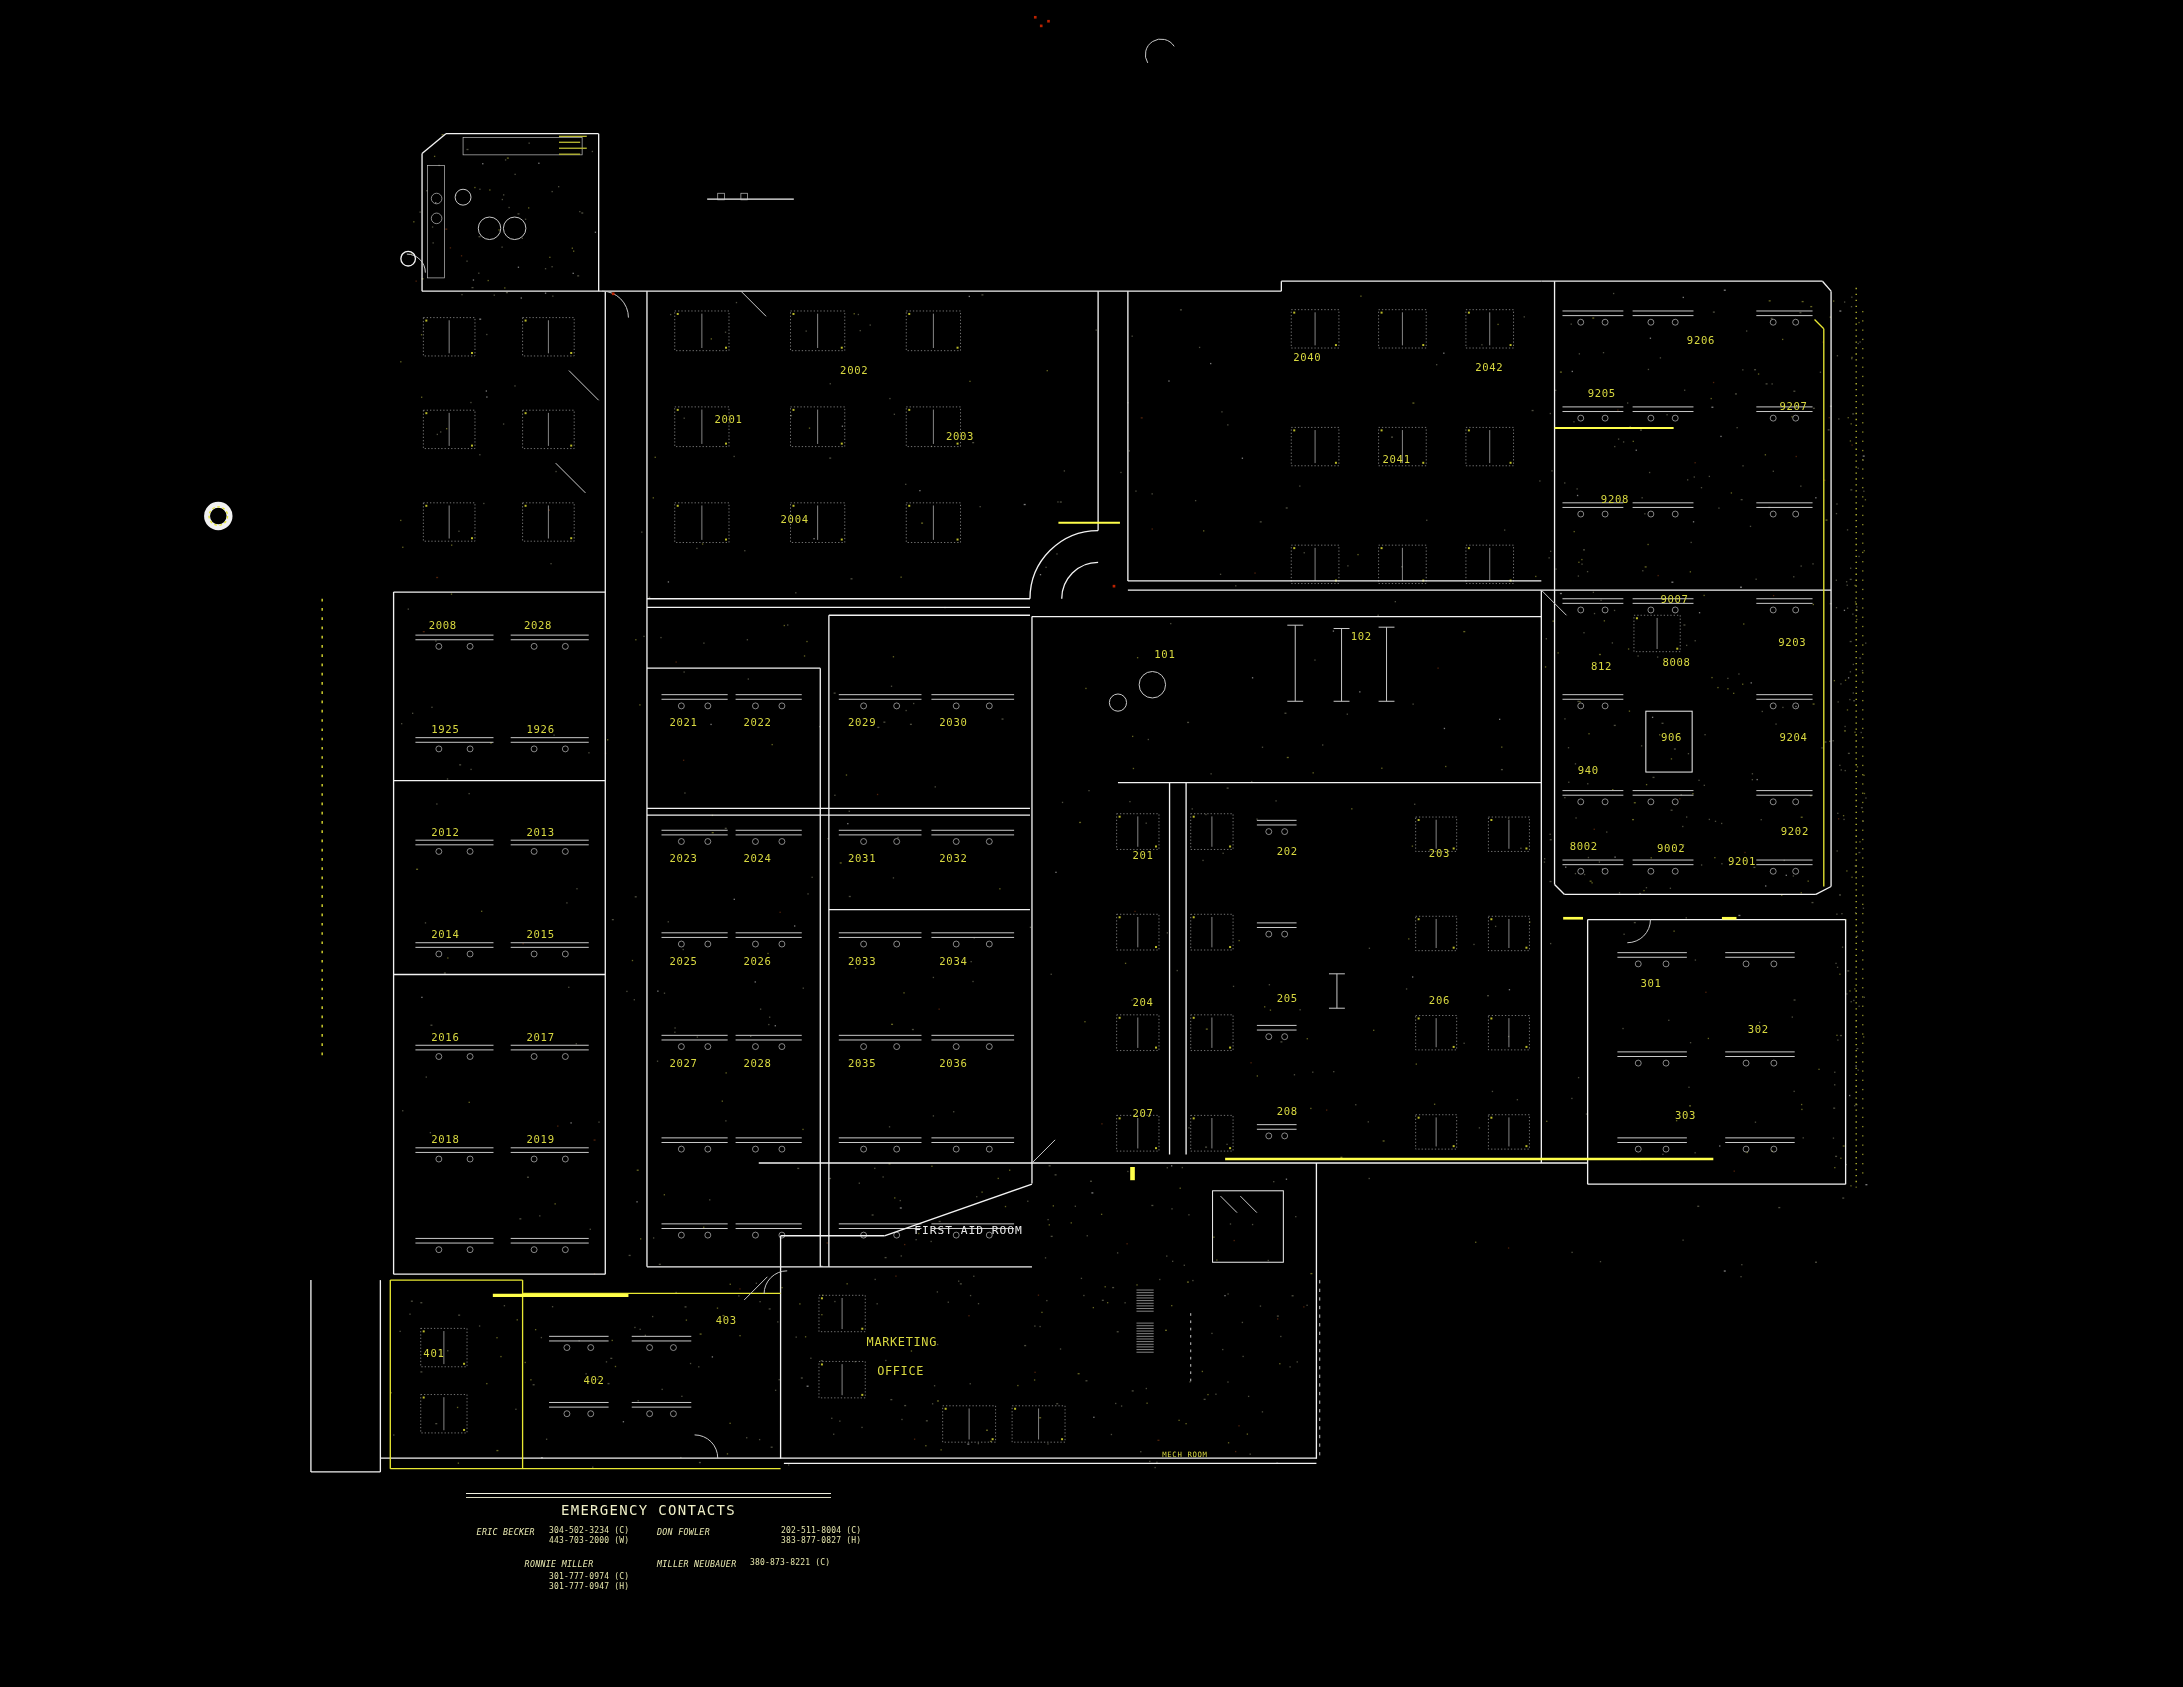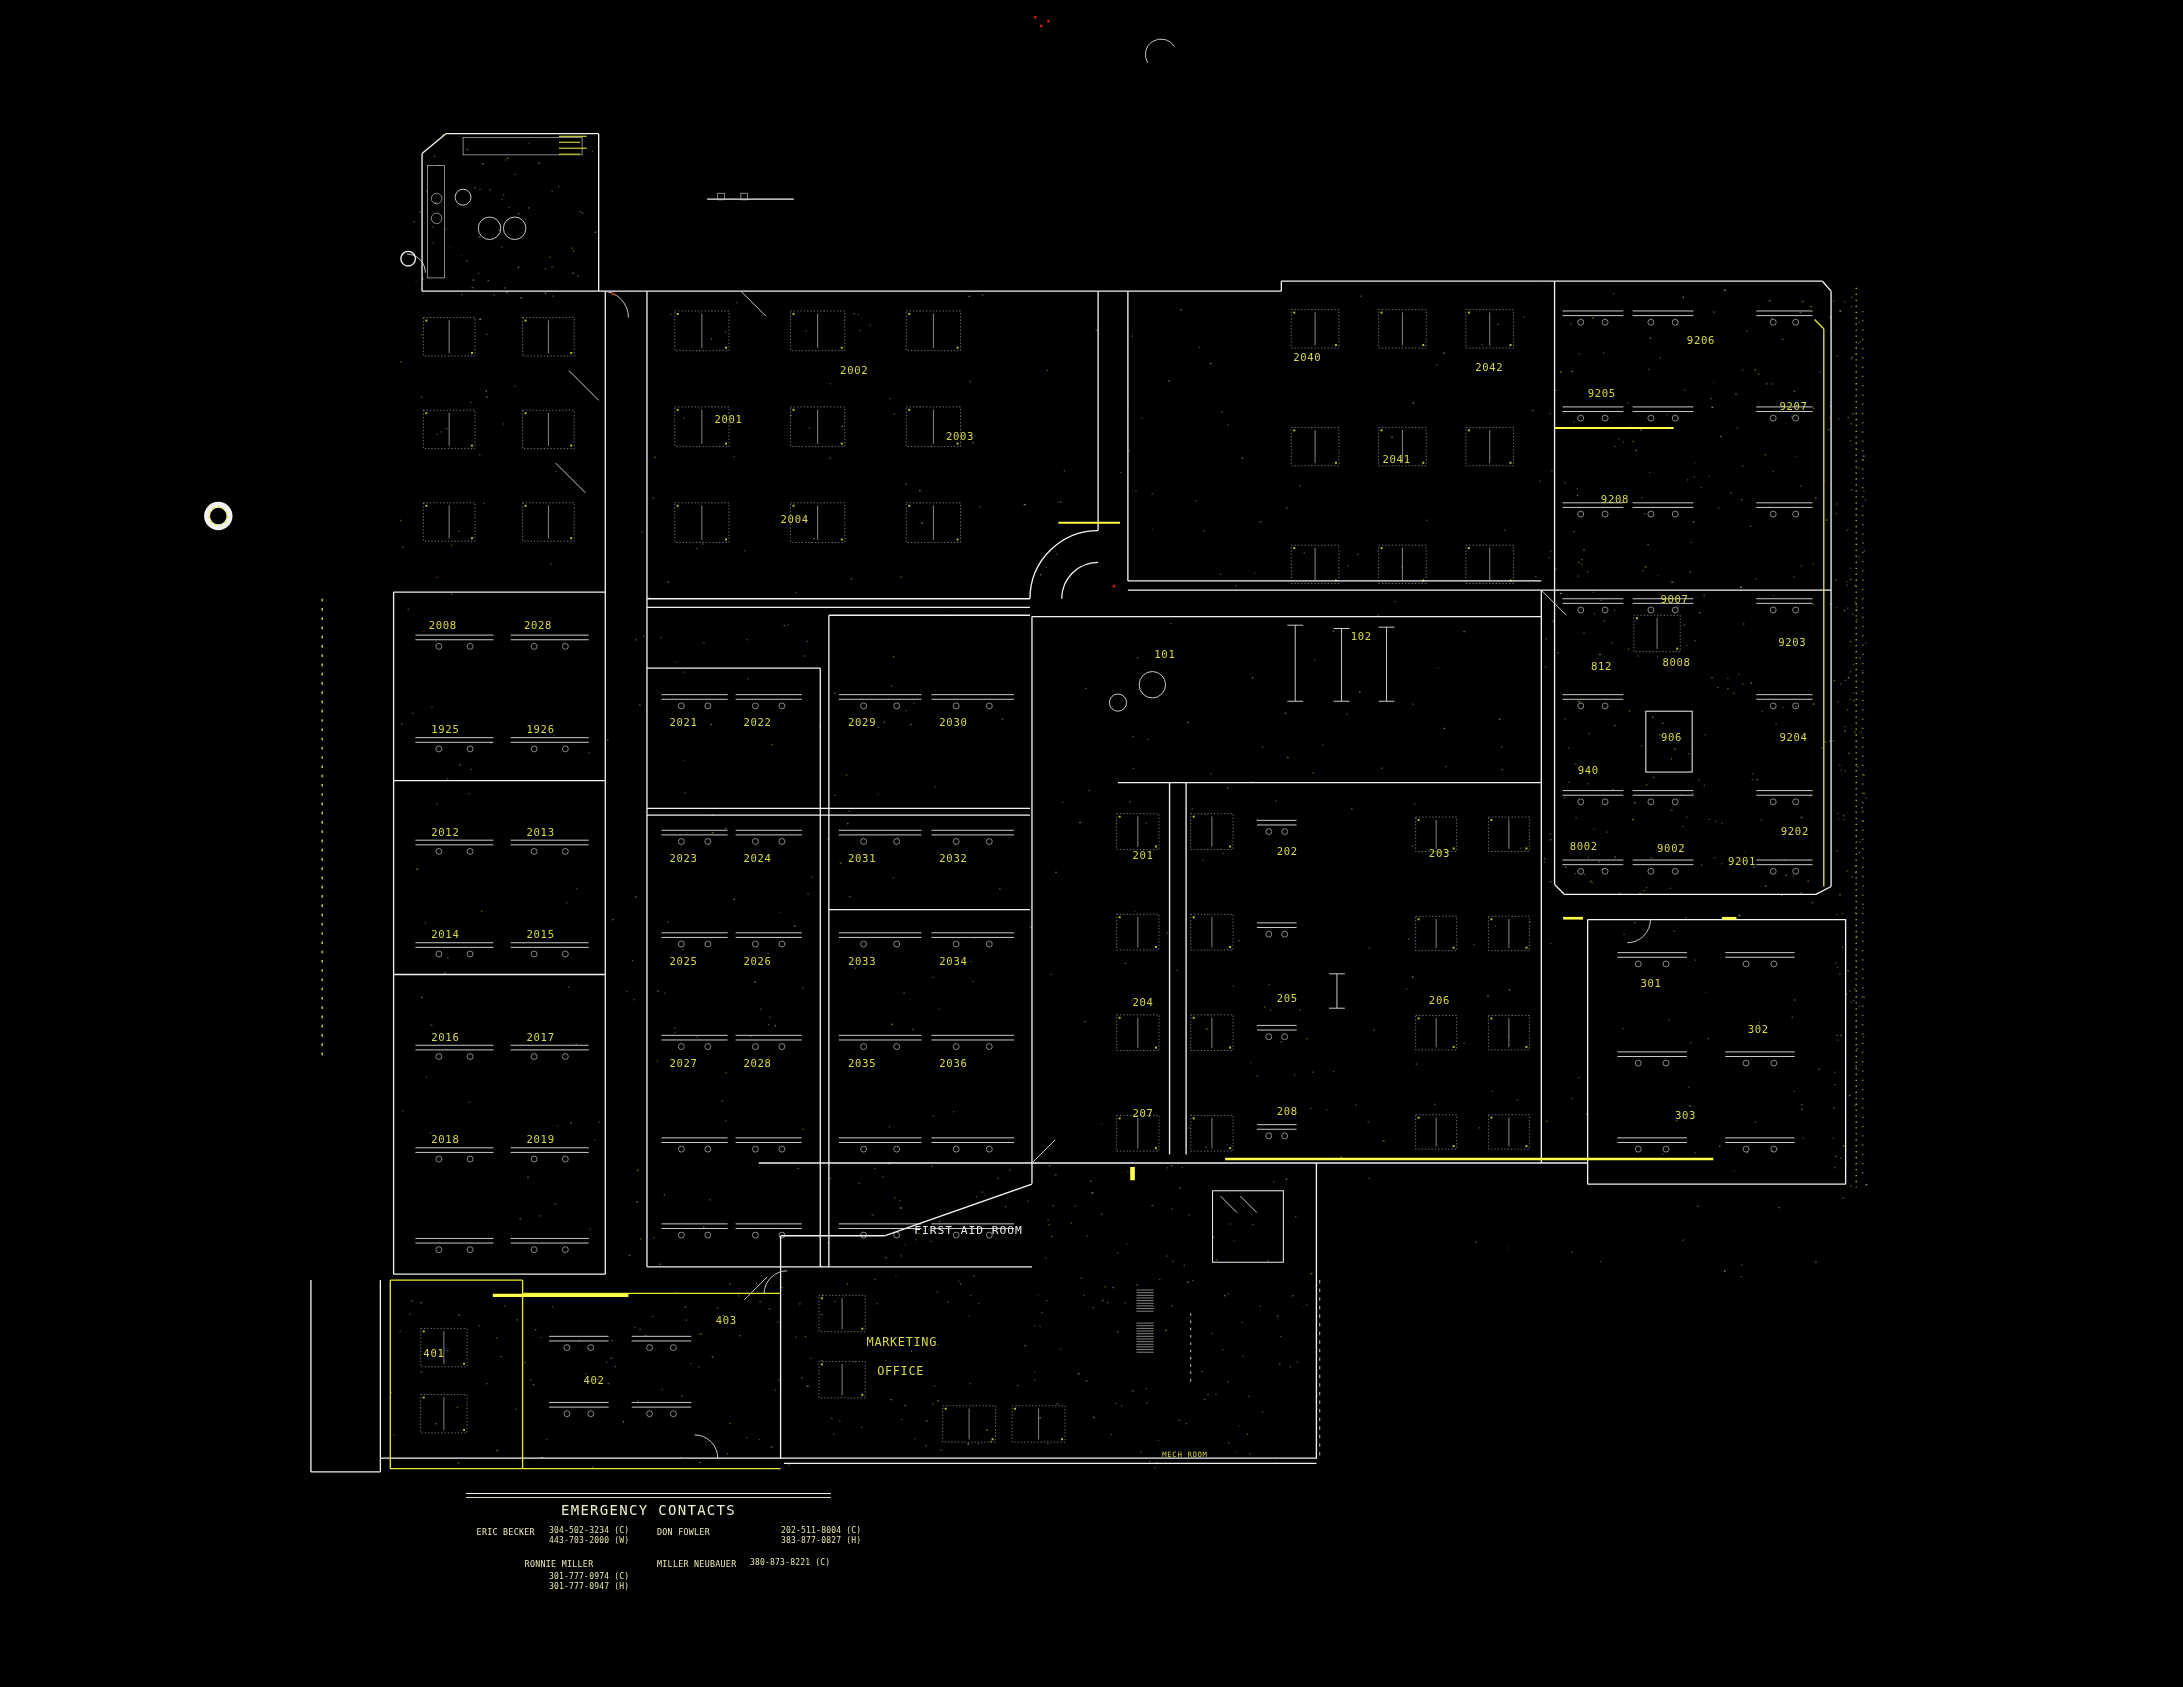--- a/index.html
+++ b/index.html
@@ -6,21 +6,21 @@
   body{width:2183px;height:1687px;position:relative;overflow:hidden;
        font-family:"DejaVu Sans Mono","Liberation Mono",monospace;}
   #plan-wrap{position:absolute;left:0;top:0;width:2183px;height:1687px;}
   svg{display:block;}
   
   #legend{position:absolute;left:466px;top:1493px;width:365px;height:106px;color:#eaeab2;}
   #legend .rule{position:absolute;left:0;width:365px;border-top:1.3px solid #f0f0e0;}
   #legend .rule2{position:absolute;left:0;width:365px;border-top:0.7px solid #d9d9c0;}
   #legend .title{position:absolute;left:0;top:9.3px;width:365px;text-align:center;
                  font-size:14px;letter-spacing:1.3px;color:#f0f0c8;}
-  .contact-name{position:absolute;font-size:8.3px;letter-spacing:0.3px;white-space:nowrap;}
+  .contact-name{position:absolute;font-size:8.3px;letter-spacing:0.3px;white-space:nowrap;font-style:italic;}
   .contact-phones{position:absolute;font-size:8px;letter-spacing:0.2px;white-space:nowrap;line-height:10px;color:#e4e4aa;}
 </style>
 </head>
 <body>
 
 <div id="plan-wrap">
   <svg id="plan-svg" width="2183" height="1687" viewBox="0 0 3300 2550" xmlns="http://www.w3.org/2000/svg">
     <g id="layer-noise">
         <rect x="1935.6" y="1573.9" width="3" height="2" fill="#6e6e5a" opacity="0.7"></rect>
         <rect x="1053.2" y="1566.7" width="2" height="2" fill="#6e6e5a" opacity="0.7"></rect>

